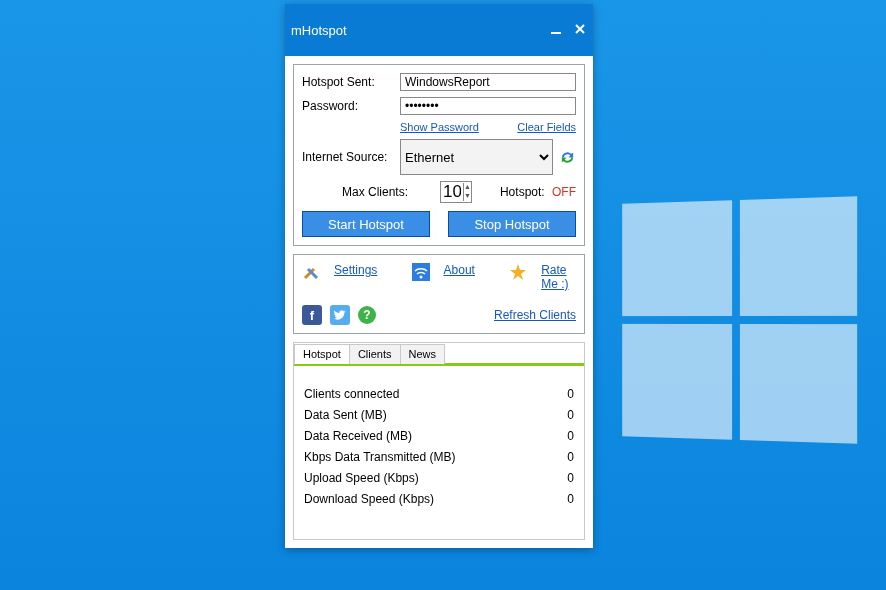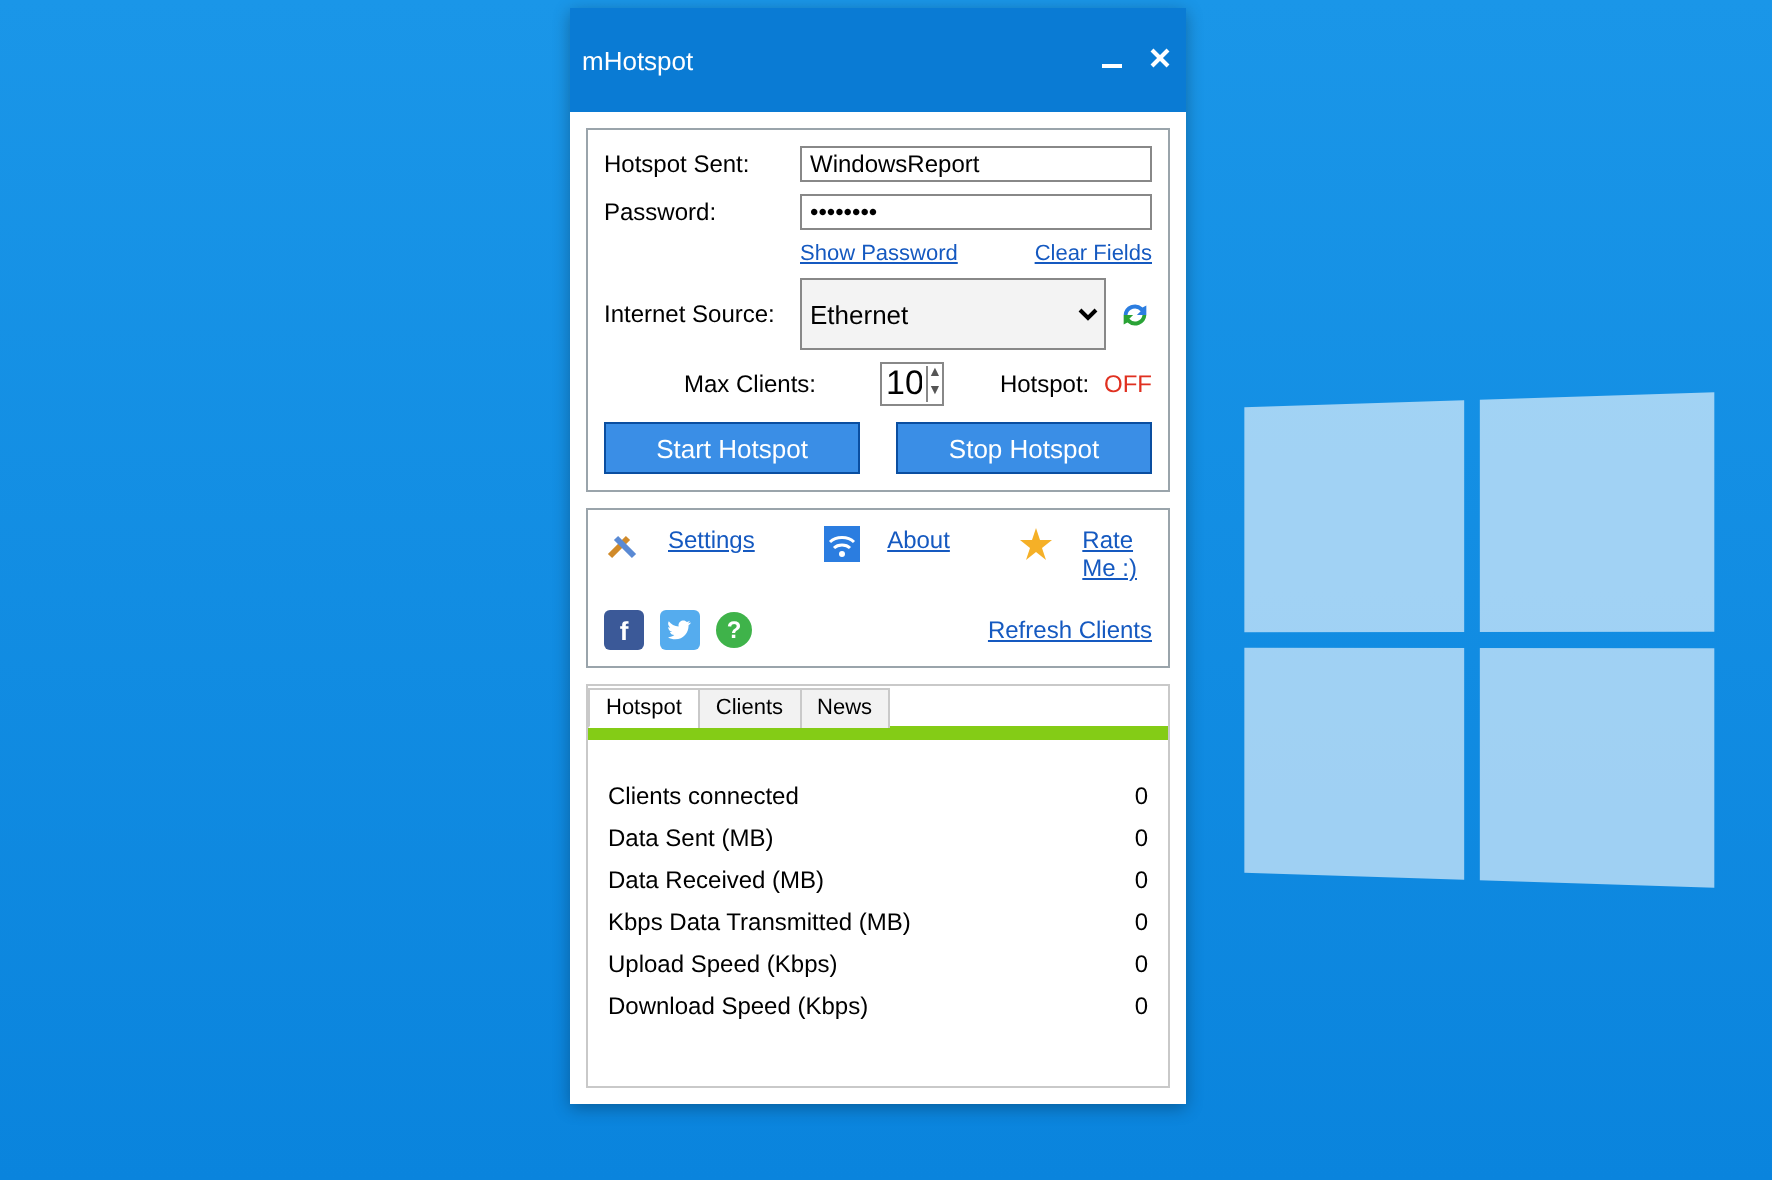--- a/index.html
+++ b/index.html
@@ -52,21 +52,21 @@
     flex:1;height:26px;background:#3a8ee6;border:1px solid #0a4ea0;color:#fff;
     font-size:13px;cursor:pointer;
   }
   .toolrow{display:flex;align-items:flex-start;gap:14px;}
   .ico{width:18px;height:18px;display:inline-flex;align-items:center;justify-content:center;}
   .social{display:flex;align-items:center;gap:8px;margin-top:14px;}
   .fb{width:20px;height:20px;background:#3b5998;border-radius:3px;color:#fff;font-weight:bold;font-size:13px;display:flex;align-items:center;justify-content:center;}
   .tw{width:20px;height:20px;background:#55acee;border-radius:3px;color:#fff;display:flex;align-items:center;justify-content:center;}
   .help{width:18px;height:18px;background:#3fb34a;border-radius:50%;color:#fff;font-weight:bold;font-size:12px;display:flex;align-items:center;justify-content:center;}
   .tabs{border:1px solid #c9c9c9;background:#fff;}
-  .tabhdr{display:flex;border-bottom:7px solid #84cc16;font-size:11px;}
+  .tabhdr{display:flex;border-bottom:3px solid #84cc16;font-size:11px;}
   .tab{padding:3px 8px;border:1px solid #c9c9c9;border-bottom:none;margin-right:-1px;background:#f2f2f2;cursor:pointer;position:relative;top:1px;}
   .tab.active{background:#fff;border-bottom:1px solid #fff;}
   .tabbody{padding:14px 10px 26px 10px;}
   .statrow{display:flex;justify-content:space-between;font-size:12px;margin:7px 0;}
 </style>
 </head>
 <body>
 
 <div class="winlogo">
   <div class="q"></div>

